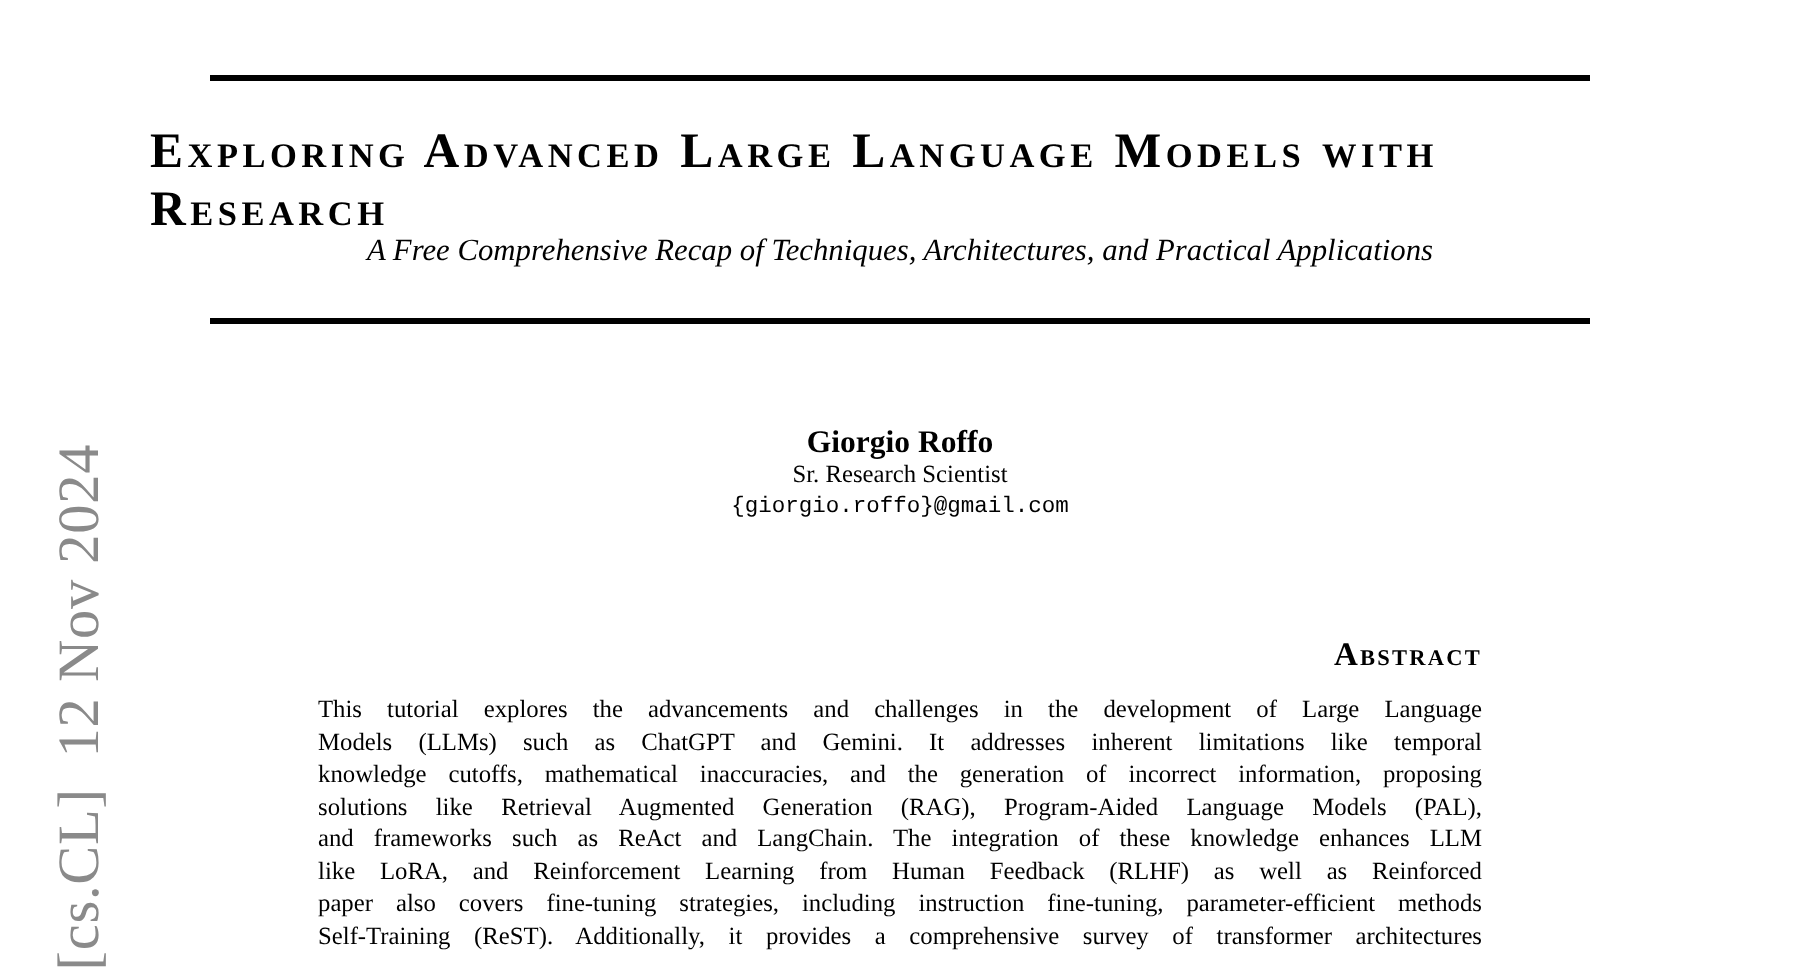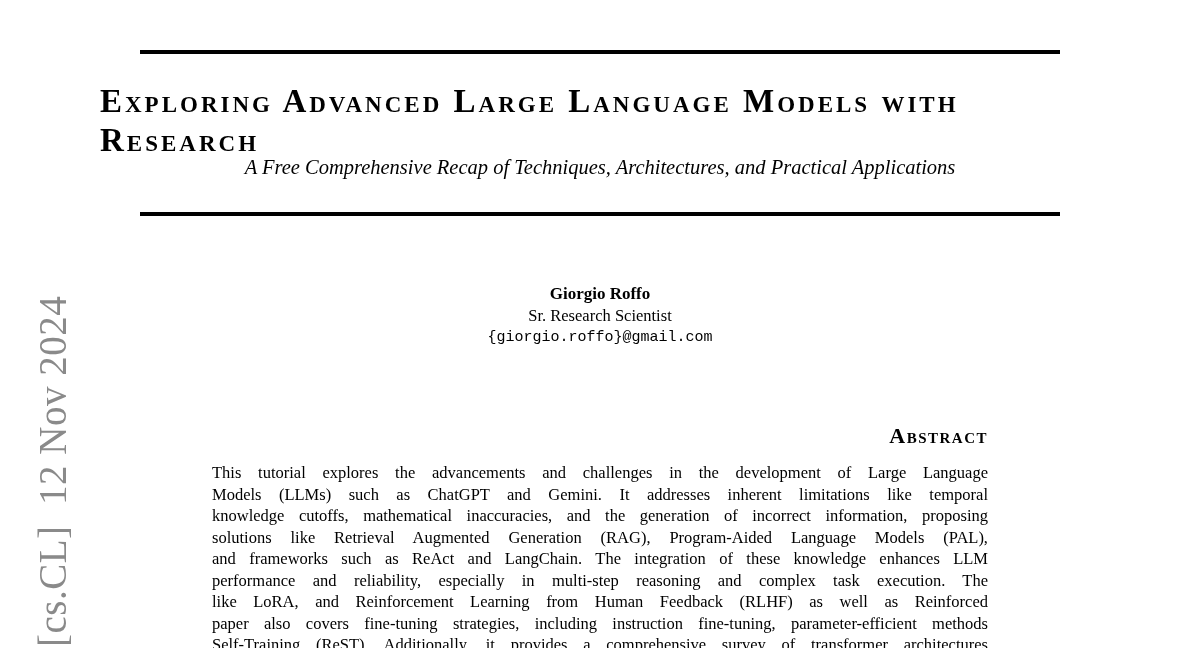--- a/index.html
+++ b/index.html
@@ -68,21 +68,21 @@
   }
   .author {
     position: absolute;
     left: 212px;
     width: 776px;
     top: 283px;
     text-align: center;
   }
   .author-name {
     font-weight: bold;
-    font-size: 17px;
+    font-size: 21px;
     line-height: 22px;
   }
   .author-role {
     font-size: 16.5px;
     line-height: 22px;
   }
   .author-email {
     font-family: "Liberation Mono", monospace;
     font-size: 15px;
     line-height: 22px;
@@ -138,19 +138,18 @@
   </div>
 
   <div class="abstract-heading">Abstract</div>
 
   <div class="abstract">
     <div class="line">This tutorial explores the advancements and challenges in the development of Large Language</div>
     <div class="line">Models (LLMs) such as ChatGPT and Gemini. It addresses inherent limitations like temporal</div>
     <div class="line">knowledge cutoffs, mathematical inaccuracies, and the generation of incorrect information, proposing</div>
     <div class="line">solutions like Retrieval Augmented Generation (RAG), Program-Aided Language Models (PAL),</div>
     <div class="line">and frameworks such as ReAct and LangChain. The integration of these knowledge enhances LLM</div>
-    <div class="line">performance and reliability, especially in multi-step reasoning and complex task execution. The</div>
     <div class="line">like LoRA, and Reinforcement Learning from Human Feedback (RLHF) as well as Reinforced</div>
     <div class="line">paper also covers fine-tuning strategies, including instruction fine-tuning, parameter-efficient methods</div>
     <div class="line">Self-Training (ReST). Additionally, it provides a comprehensive survey of transformer architectures</div>
   </div>
 
 </div>
 
 </body></html>

